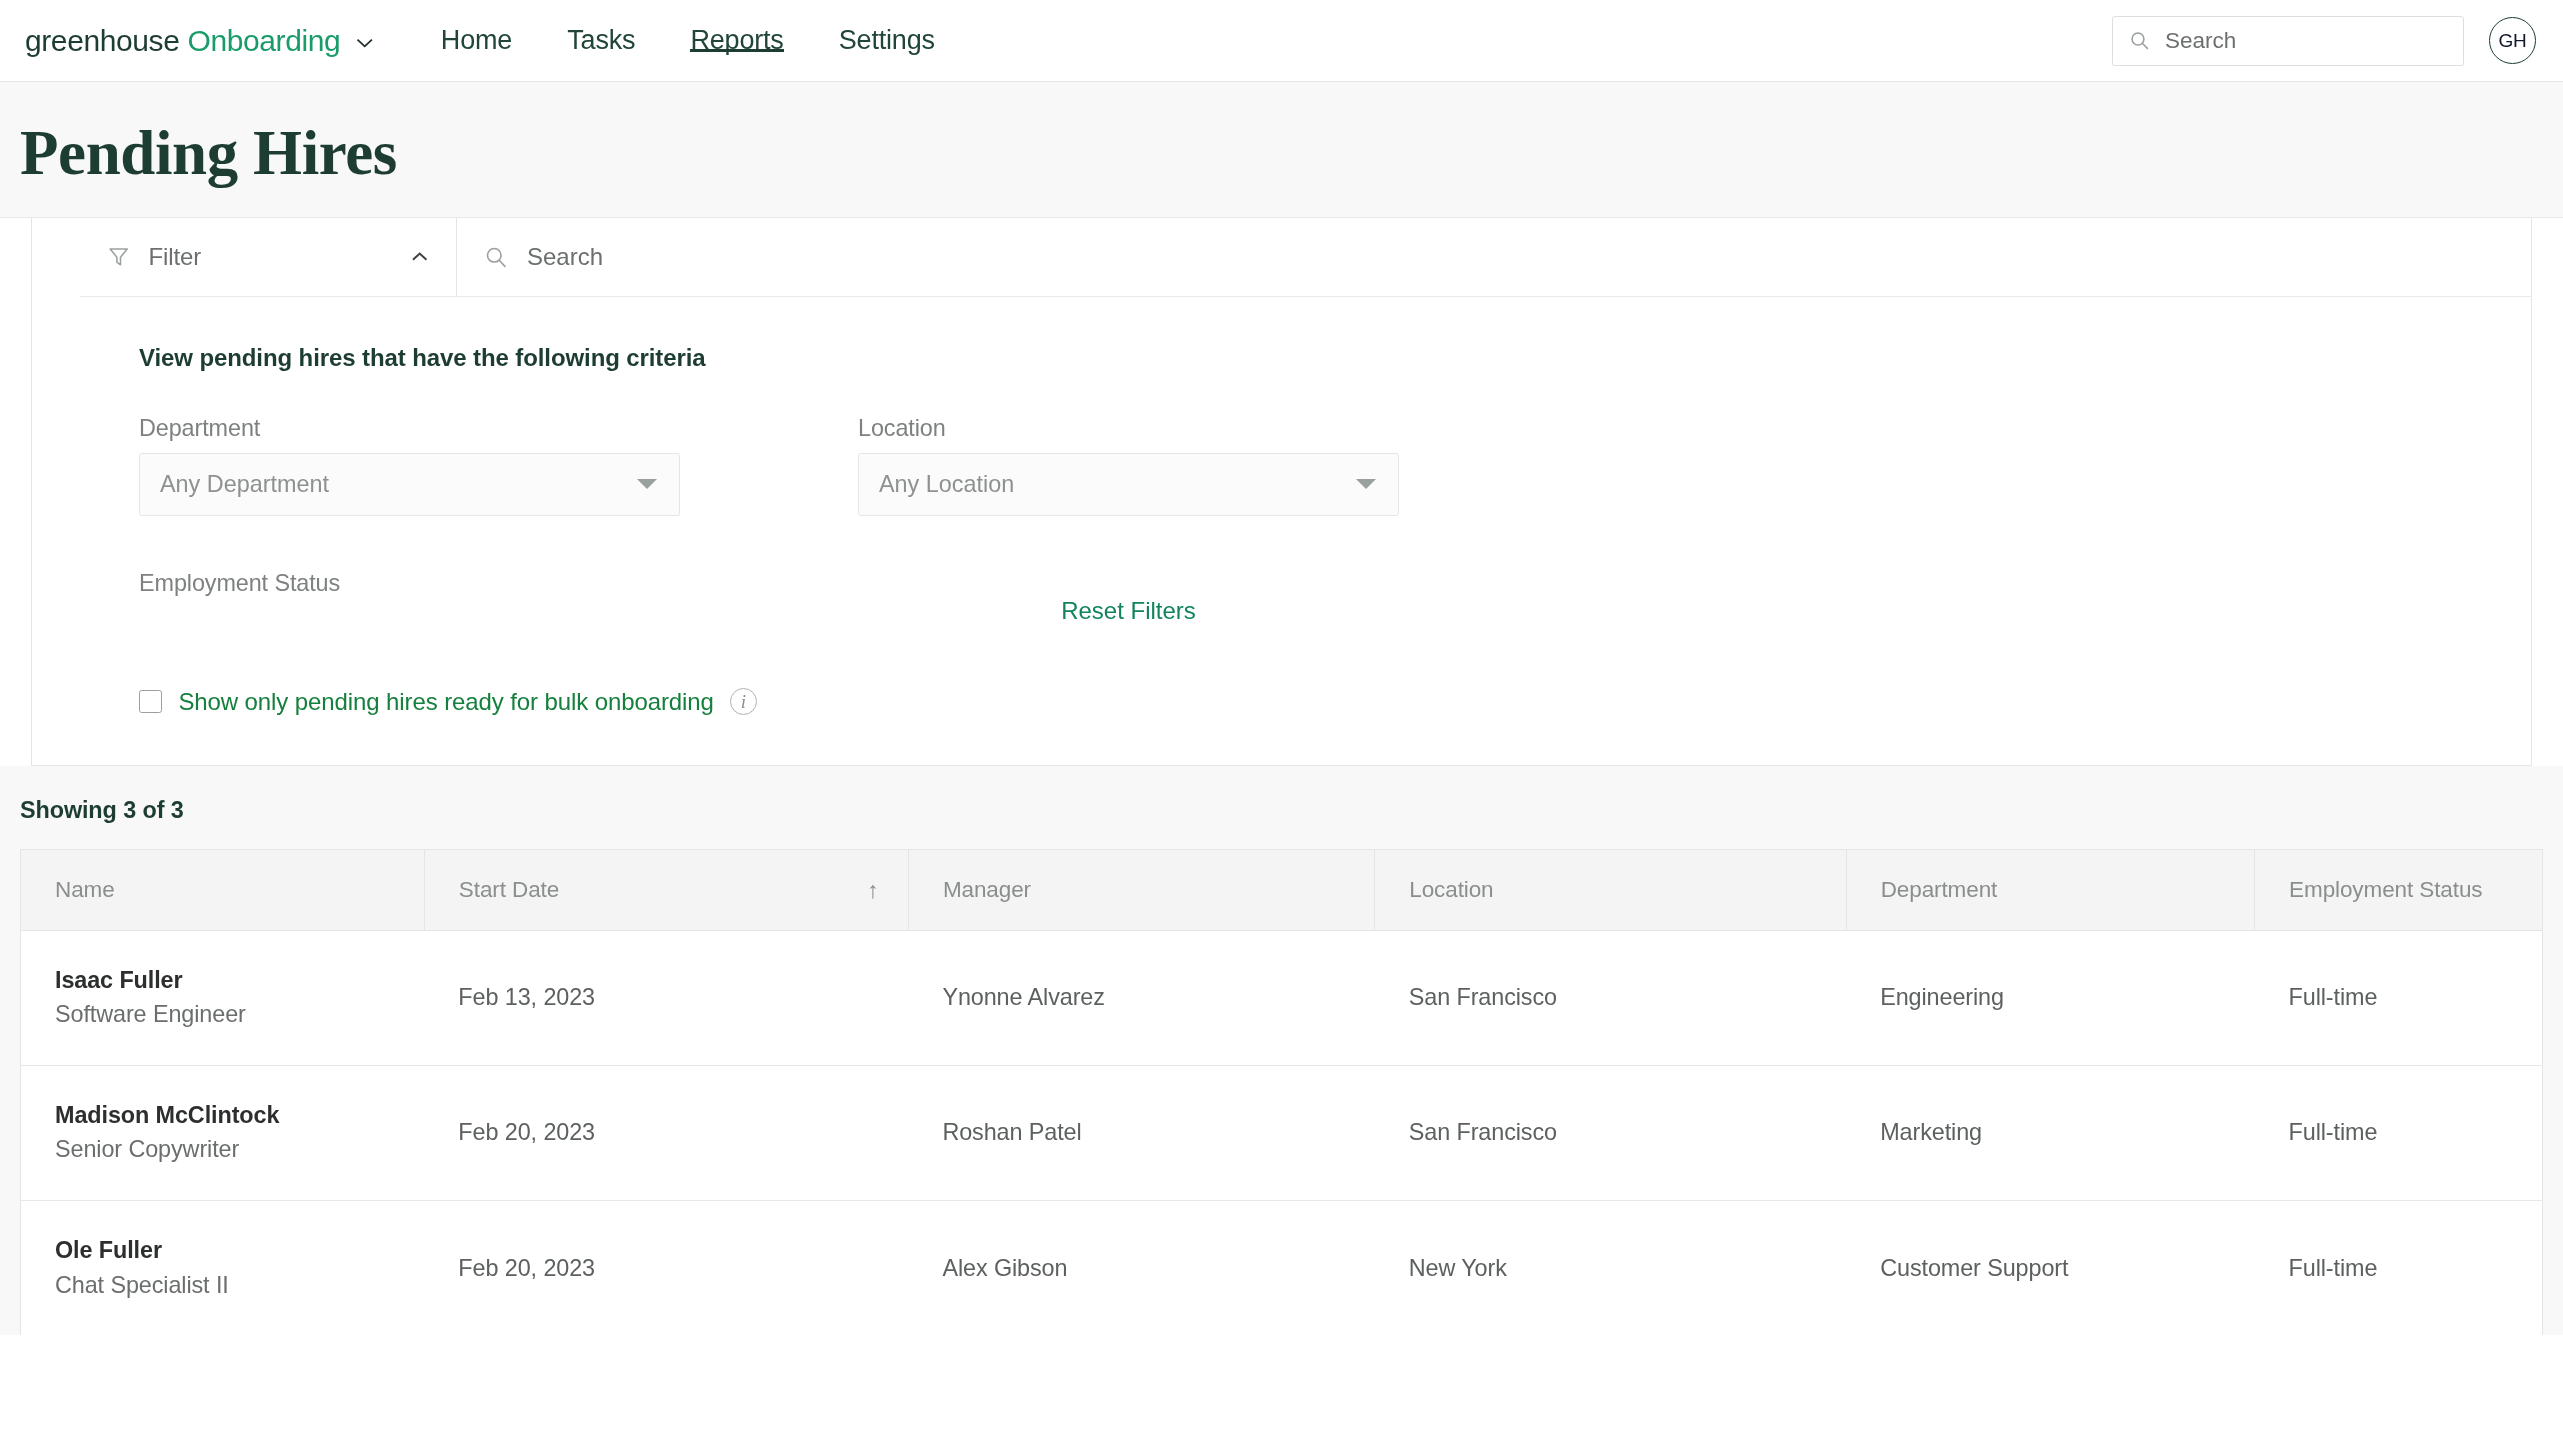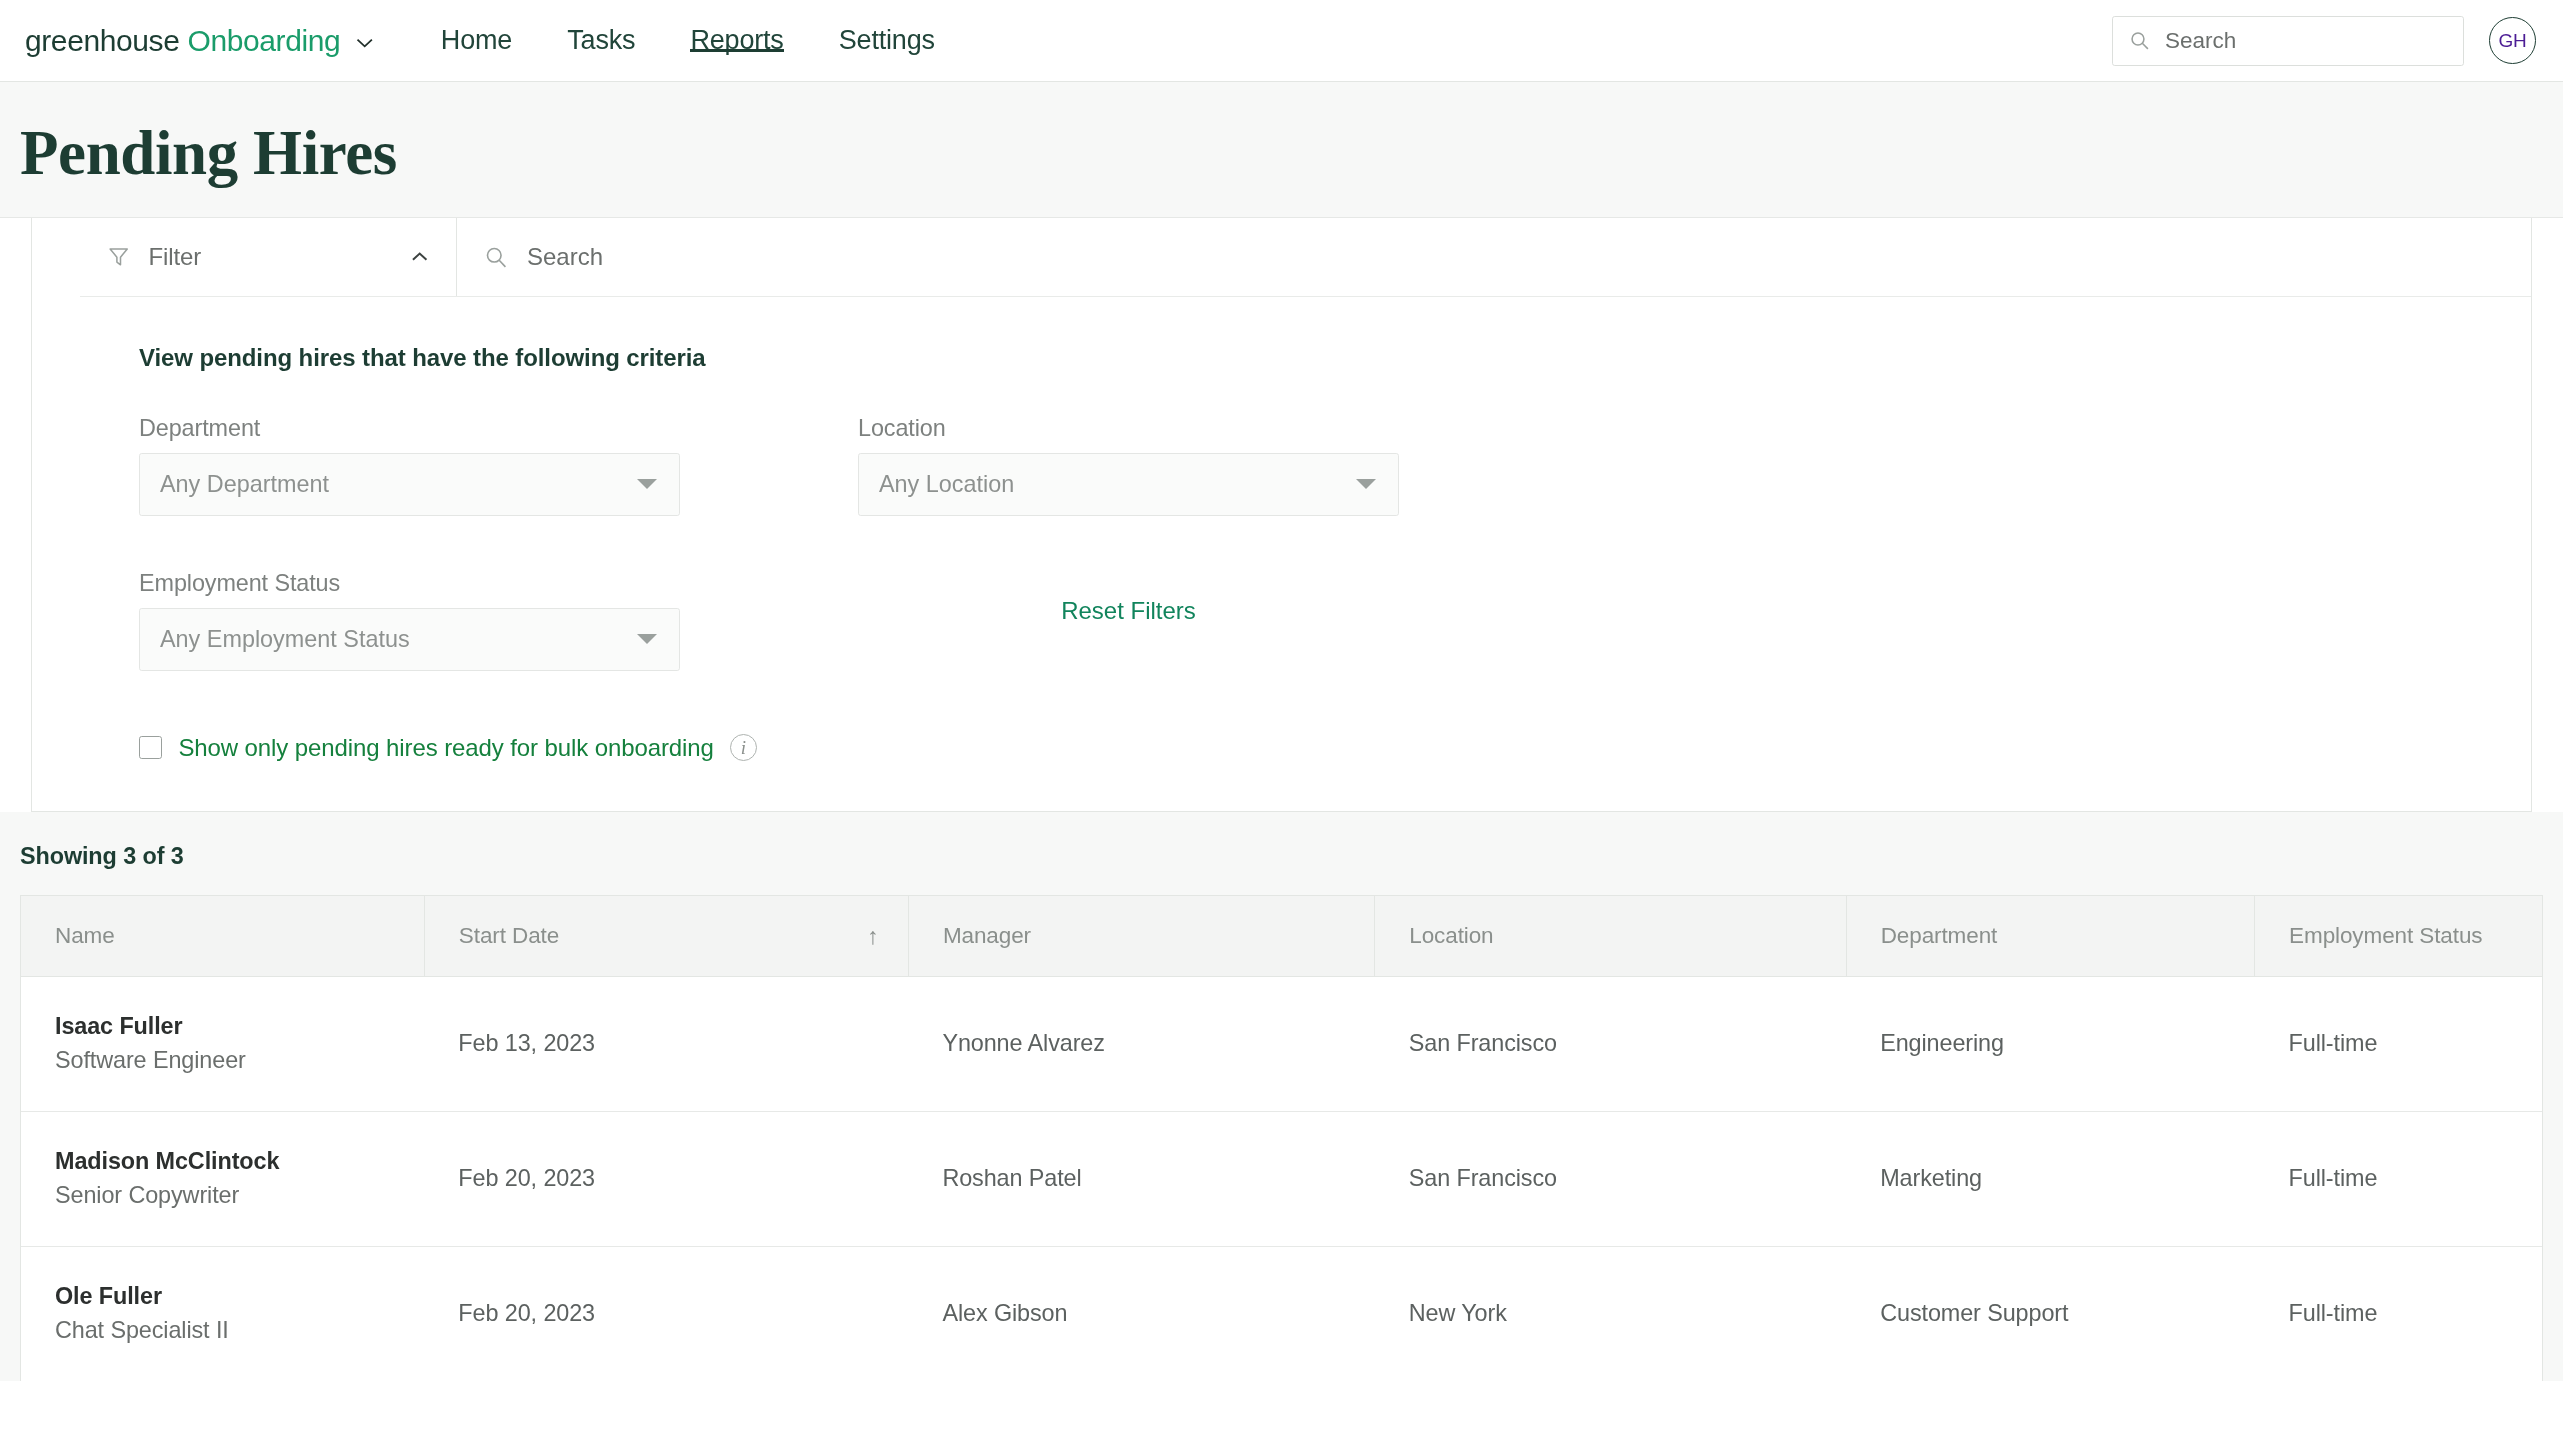--- a/index.html
+++ b/index.html
@@ -92,21 +92,21 @@
   .nav-search .stext { font-size: 22.5px; color: #6b6f6d; }
 
   .avatar {
     width: 47px; height: 47px;
     border: 1.8px solid #1d3d33;
     border-radius: 50%;
     display: flex;
     align-items: center;
     justify-content: center;
     font-size: 19px;
-    color: #4c1d95;
+    color: #0f172a;
     letter-spacing: -0.3px;
     cursor: pointer;
     background: #fff;
   }
 
   
   .page-head {
     background: #f7f8f7;
     padding: 40px 0 32px 20px;
     border-bottom: 0.9px solid #e6e8e6;
@@ -399,24 +399,20 @@
           <span class="caret"></span>
         </div>
       </div>
     </div>
 
     <div class="row-gap"></div>
 
     <div class="field-row">
       <div class="field">
         <span class="field-label">Employment Status</span>
-        <div class="select">
-          <span class="sel-text">Any Employment Status</span>
-          <span class="caret"></span>
-        </div>
       </div>
       <div class="reset-col">
         <span class="reset-link">Reset Filters</span>
       </div>
     </div>
 
     <div class="checkbox-row">
       <span class="checkbox"></span>
       <span class="checkbox-label">Show only pending hires ready for bulk onboarding</span>
       <span class="info-icon">i</span>

